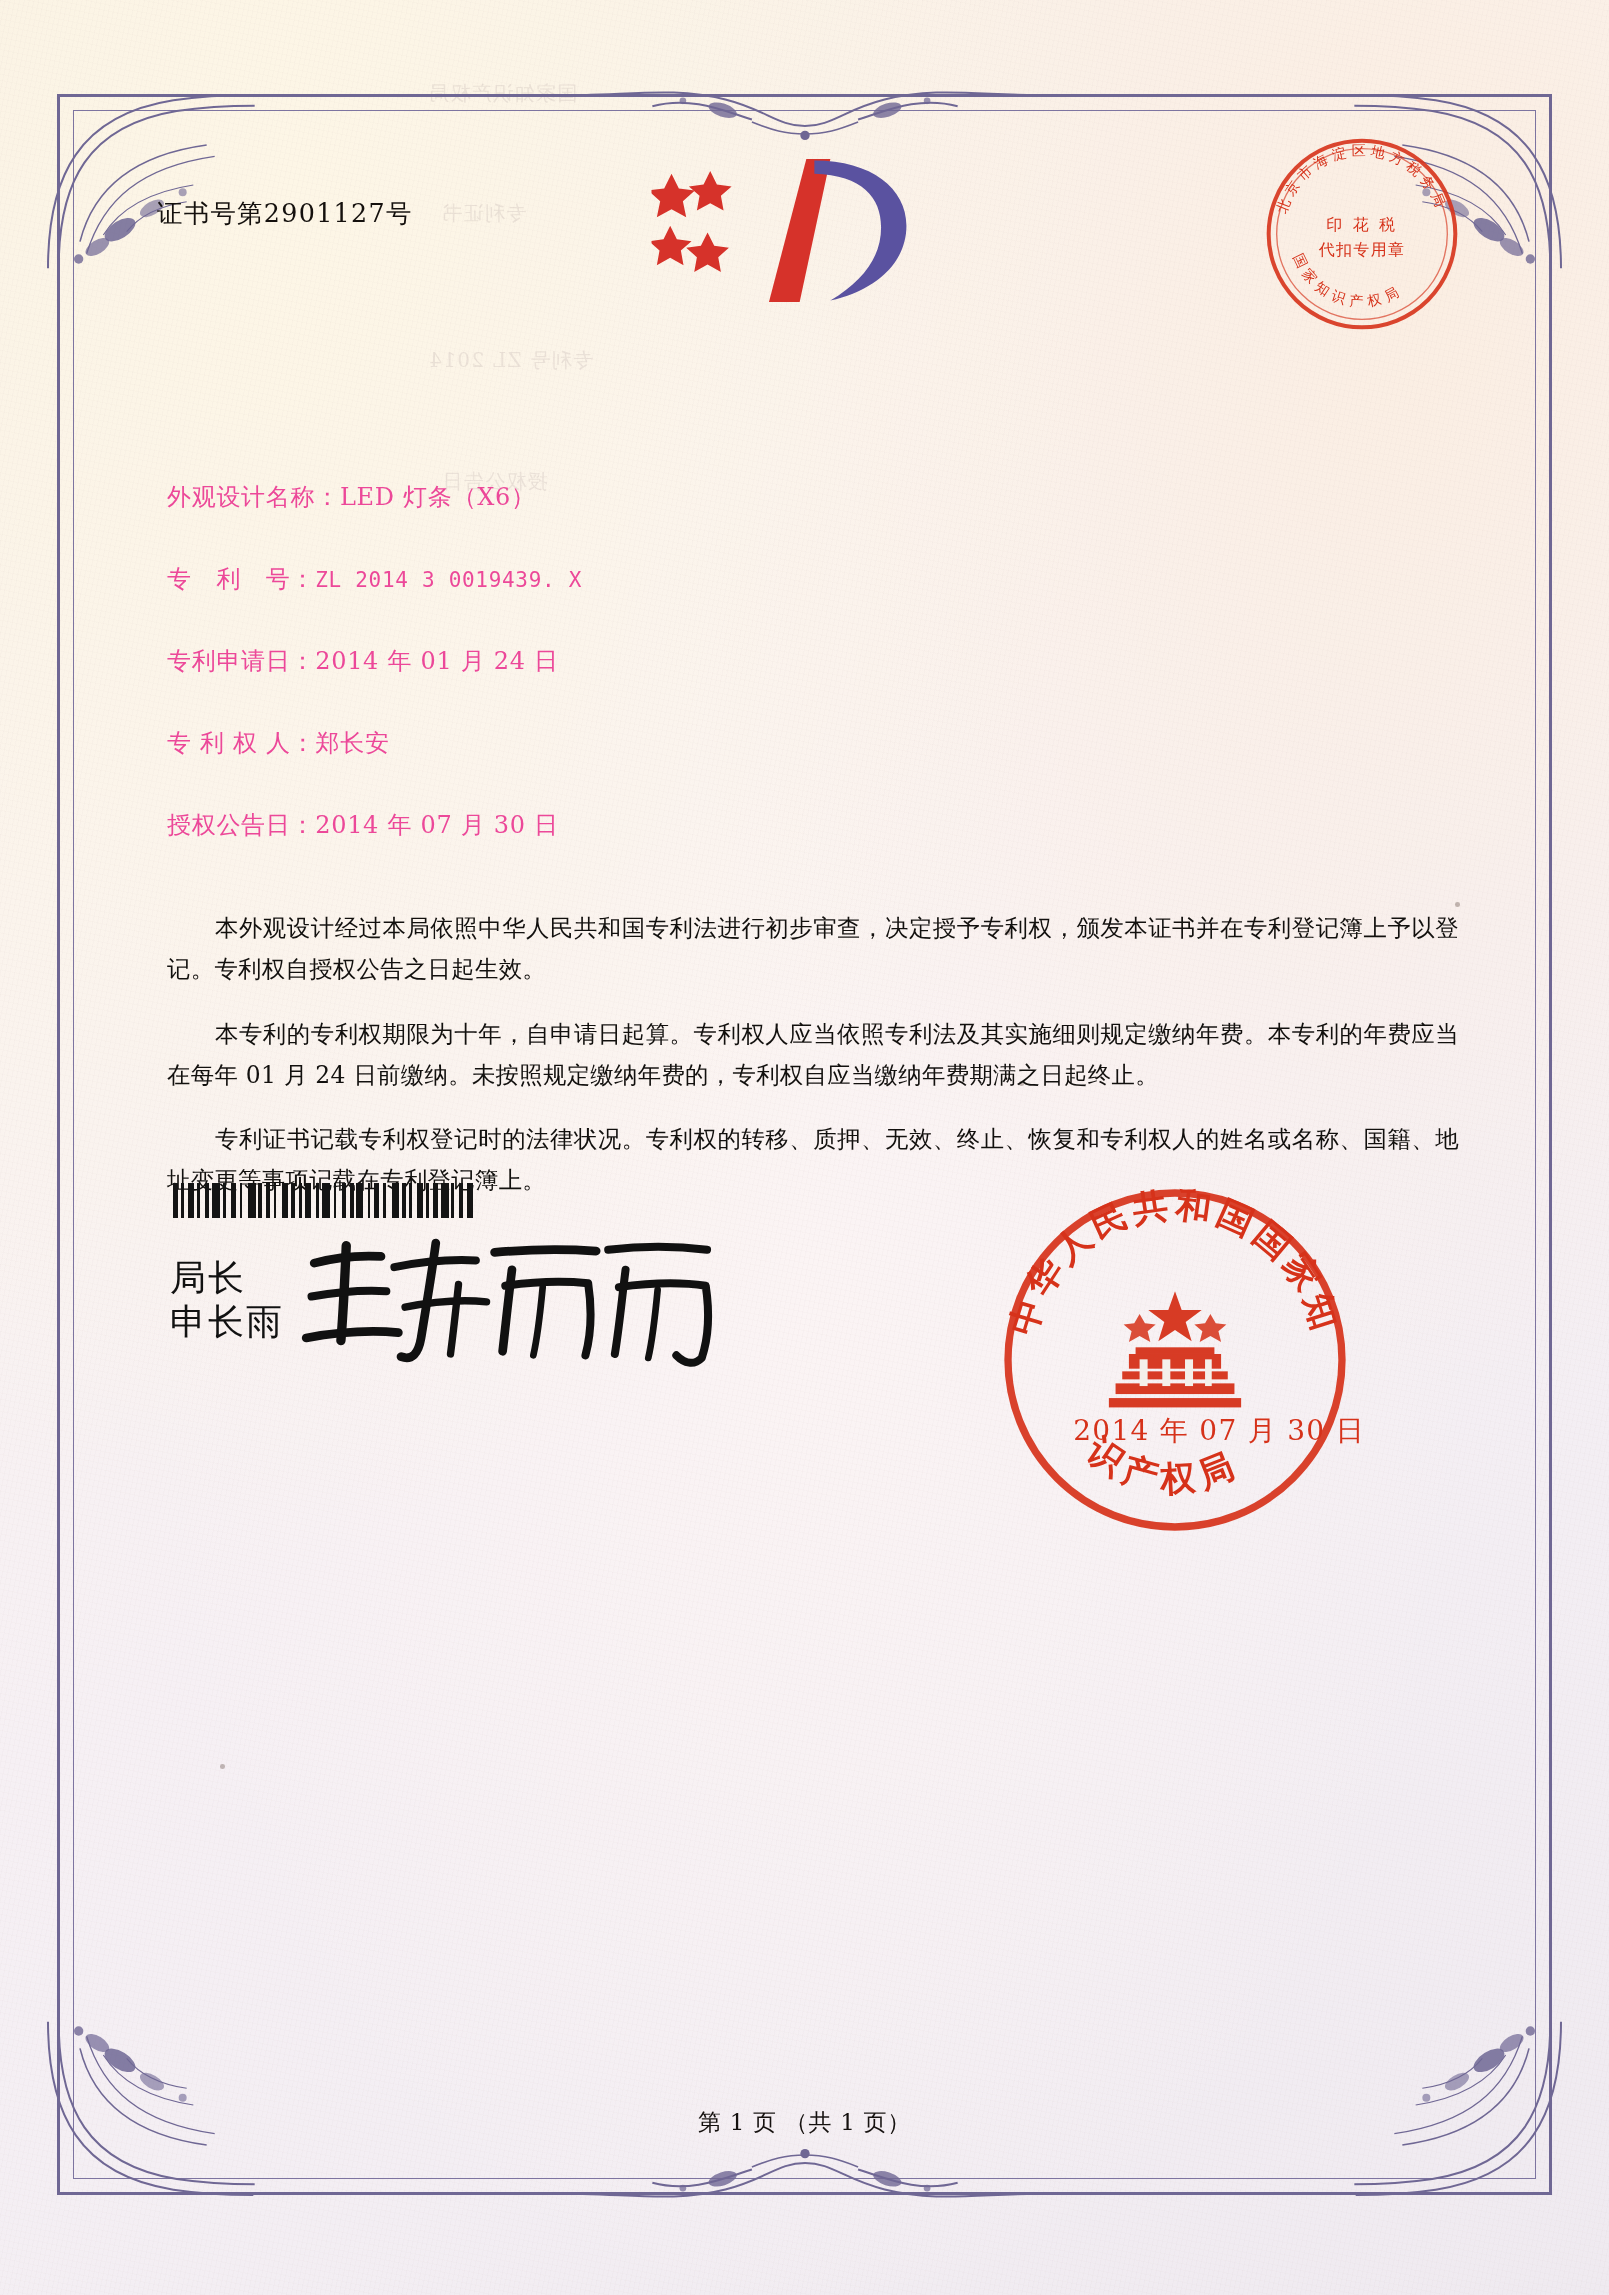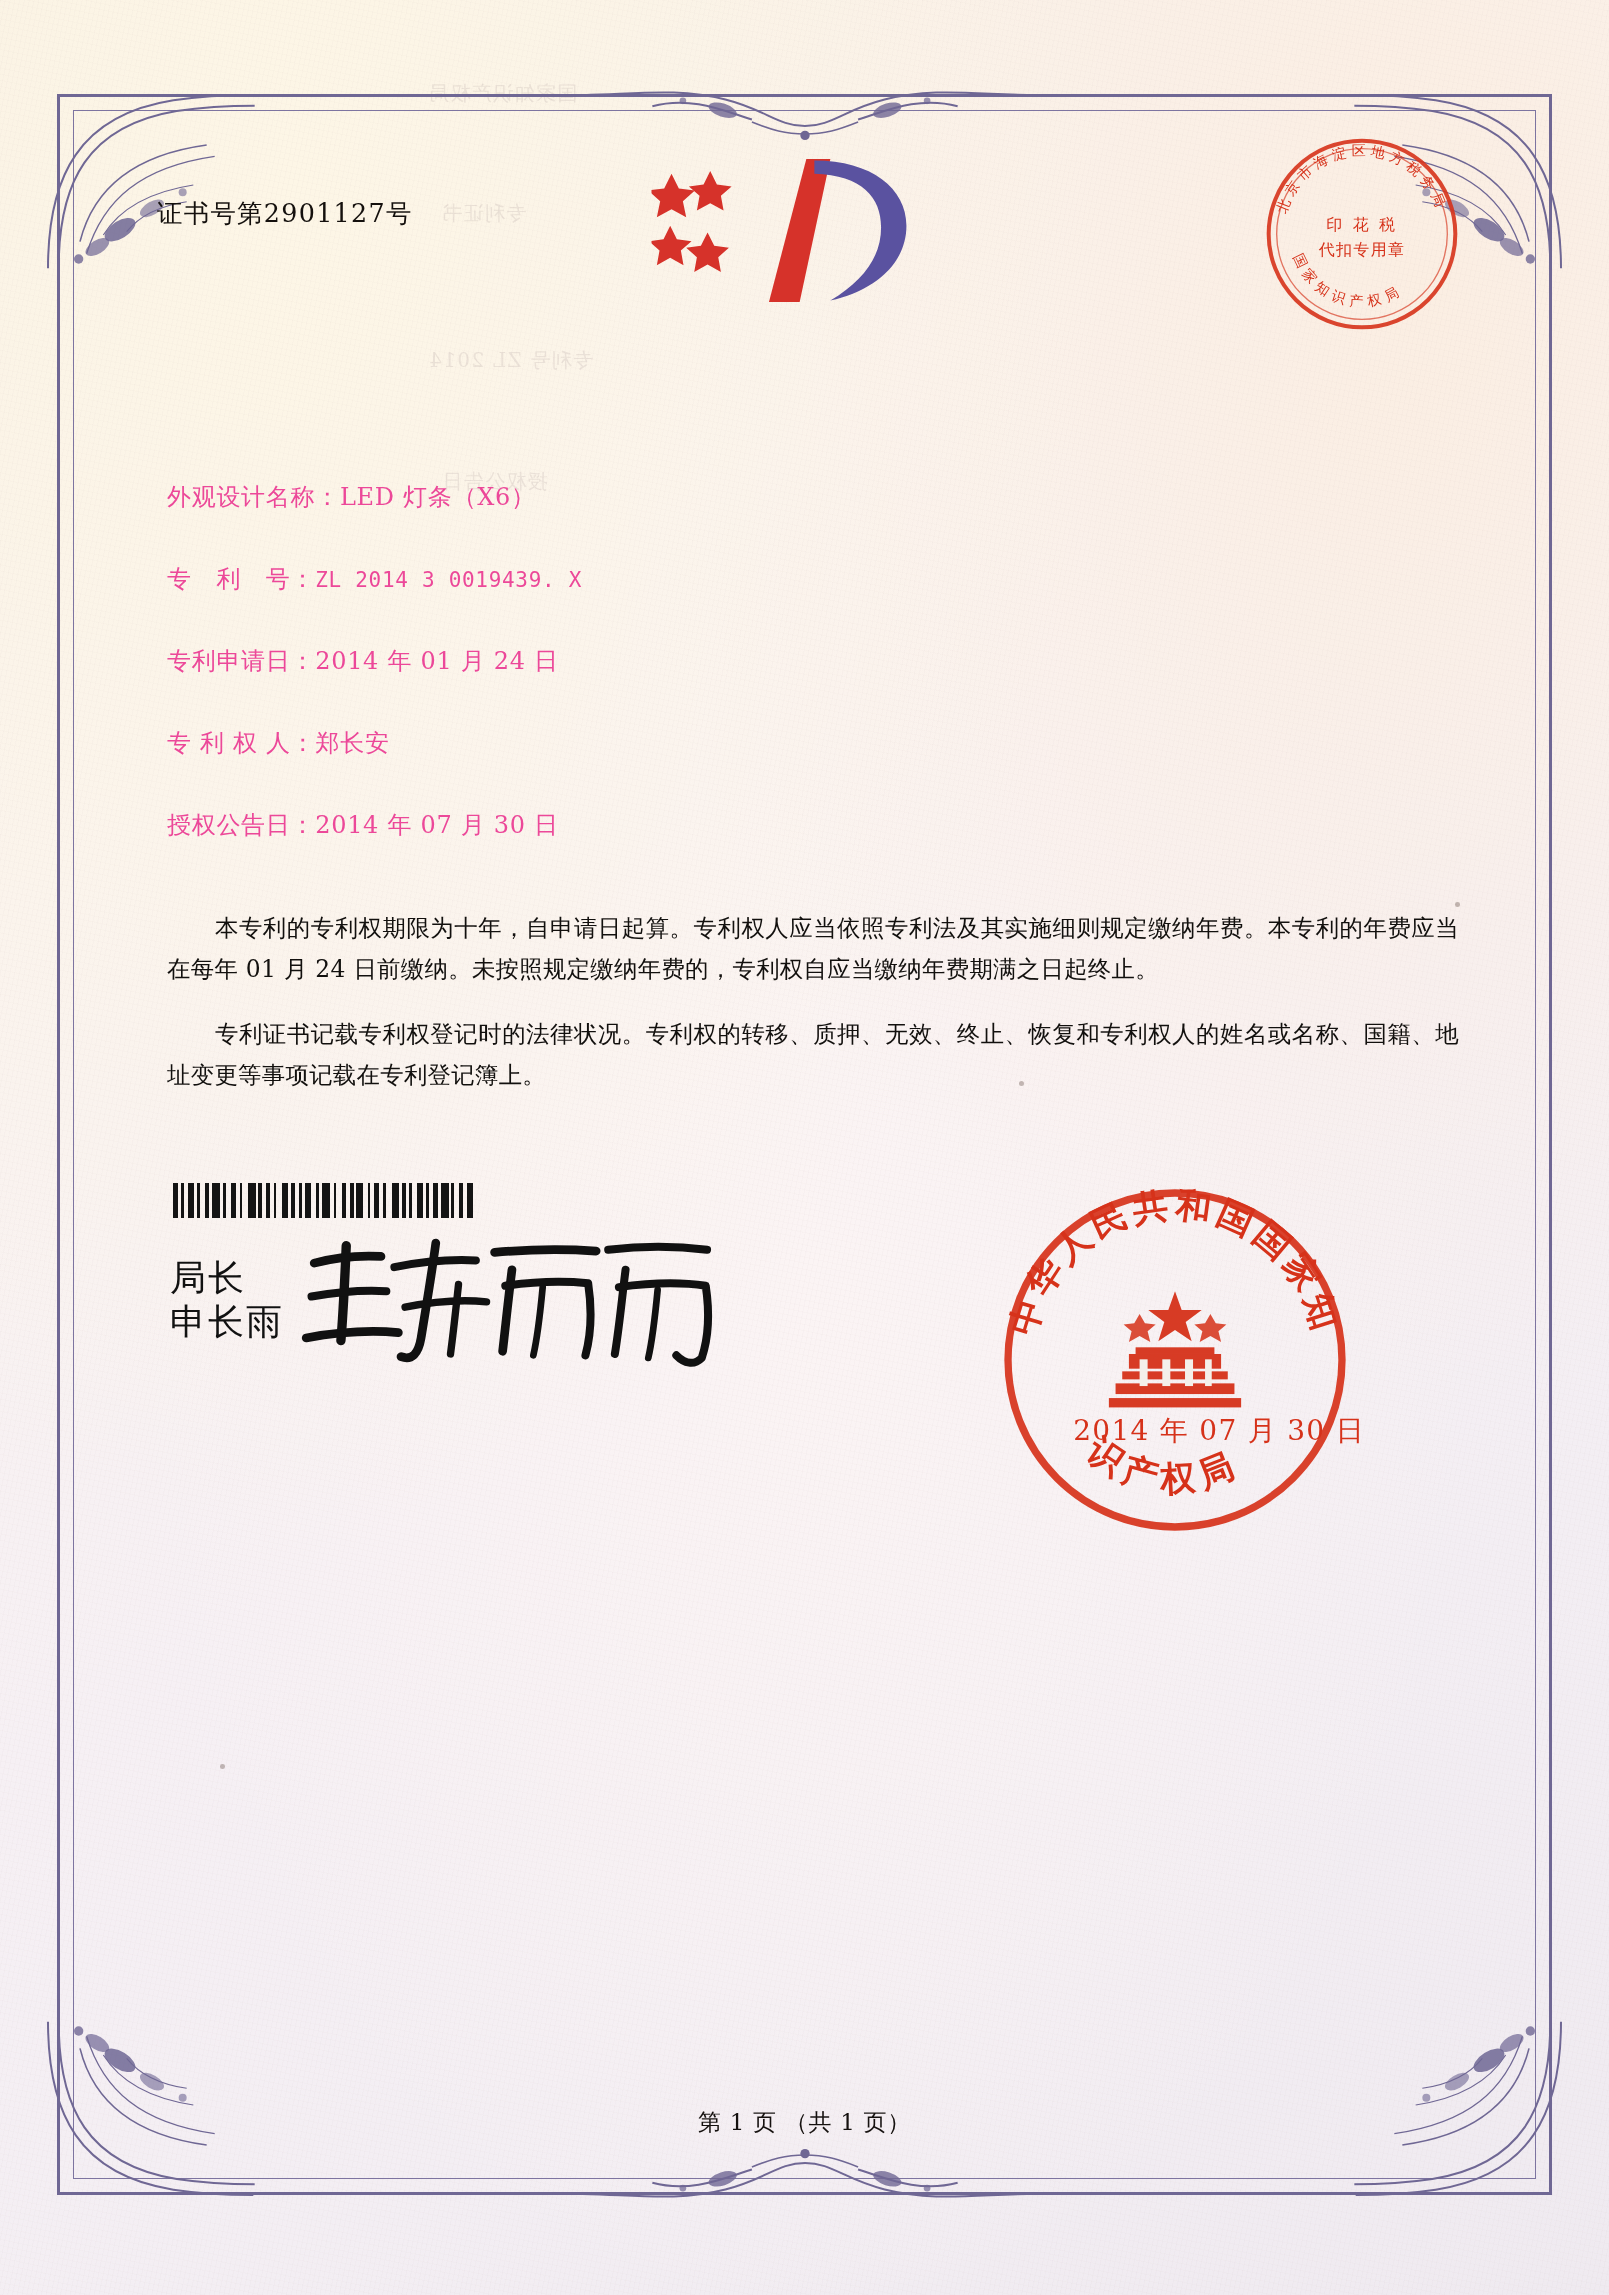--- a/index.html
+++ b/index.html
@@ -406,20 +406,21 @@
     </div>
     <div class="field-row">
       <span class="field-label">专 利 权 人：</span><span class="field-value">郑长安</span>
     </div>
     <div class="field-row">
       <span class="field-label">授权公告日：</span><span class="field-value">2014 年 07 月 30 日</span>
     </div>
   </div>
 
   <div class="paras">
+    <p class="para">本外观设计经过本局依照中华人民共和国专利法进行初步审查，决定授予专利权，颁发本证书并在专利登记簿上予以登记。专利权自授权公告之日起生效。</p>
     <p class="para">本专利的专利权期限为十年，自申请日起算。专利权人应当依照专利法及其实施细则规定缴纳年费。本专利的年费应当在每年 01 月 24 日前缴纳。未按照规定缴纳年费的，专利权自应当缴纳年费期满之日起终止。</p>
     <p class="para">专利证书记载专利权登记时的法律状况。专利权的转移、质押、无效、终止、恢复和专利权人的姓名或名称、国籍、地址变更等事项记载在专利登记簿上。</p>
   </div>
 
   <div class="barcode">
     <i style="width:4.7px"></i>
       <i style="width:3.3px;background:transparent"></i>
     <i style="width:2.7px"></i>
       <i style="width:4px;background:transparent"></i>
     <i style="width:6.7px"></i>

